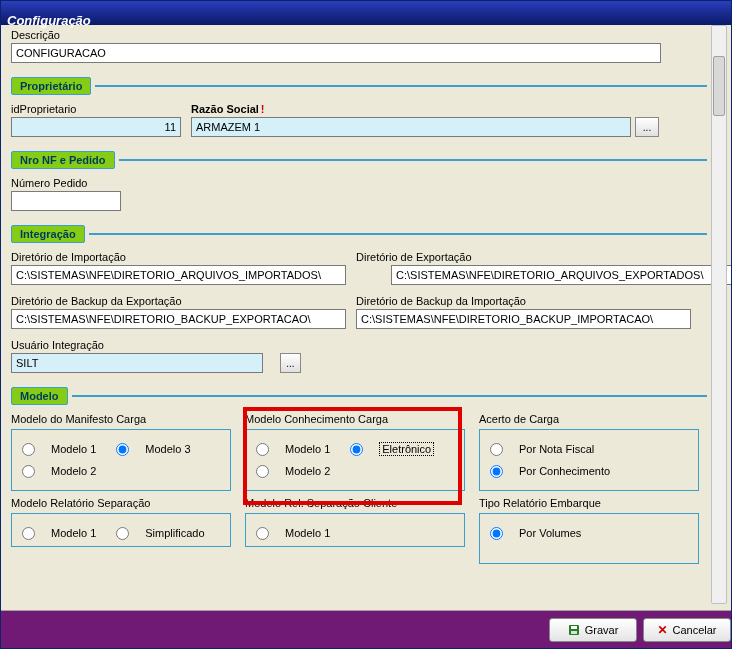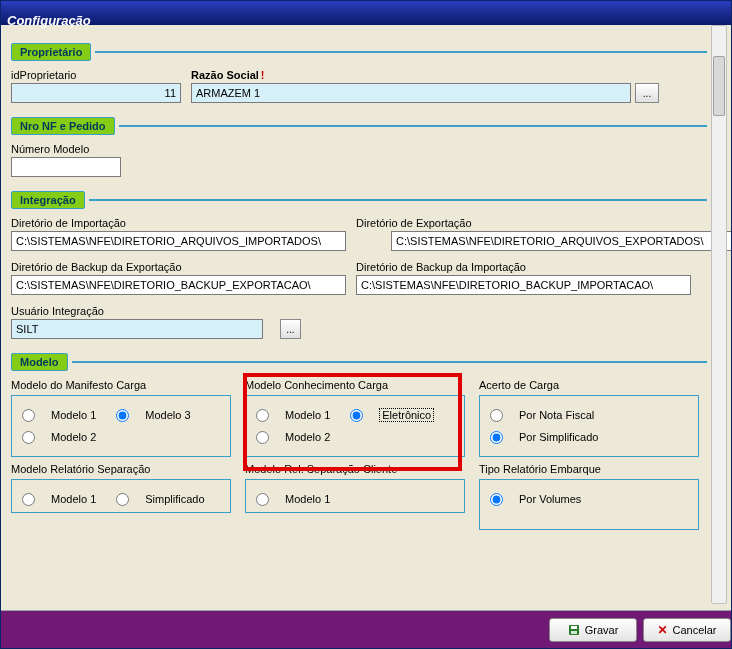--- a/index.html
+++ b/index.html
@@ -163,20 +163,24 @@
 <body>
 
 <div class="window">
   <div class="titlebar">
     <span>Configuração</span>
   </div>
 
   <div class="content-wrap">
     <div class="scroll-area">
 
+      <div class="field-block">
+        <div class="field-label">Descrição</div>
+        <input class="txt" style="width: 650px;" value="CONFIGURACAO">
+      </div>
 
       <div class="section">
         <div class="section-header">
           <div class="section-tag">Proprietário</div>
           <div class="section-line"></div>
         </div>
         <div class="row">
           <div class="col" style="width:170px">
             <div class="field-label">idProprietario</div>
             <input class="txt readonly" style="text-align: right; width: 170px;" value="11">
@@ -192,21 +196,21 @@
           </div>
         </div>
       </div>
 
       <div class="section">
         <div class="section-header">
           <div class="section-tag">Nro NF e Pedido</div>
           <div class="section-line"></div>
         </div>
         <div class="col" style="width:110px">
-          <div class="field-label">Número Modelo</div>
+          <div class="field-label">Número Pedido</div>
           <input class="txt" style="width: 110px;" value="">
         </div>
       </div>
 
       <div class="section">
         <div class="section-header">
           <div class="section-tag">Integração</div>
           <div class="section-line"></div>
         </div>
 
@@ -299,21 +303,21 @@
             <div class="groupbox">
               <div class="radio-row">
                 <label class="radio-item">
                     <input type="radio" name="acer" style="">
                     <span>Por Nota Fiscal</span>
                   </label>
               </div>
               <div class="radio-row">
                 <label class="radio-item">
                     <input type="radio" name="acer" checked="" style="">
-                    <span>Por Simplificado</span>
+                    <span>Por Conhecimento</span>
                   </label>
               </div>
             </div>
           </div>
         </div>
 
         <div class="models-row" style="margin-top:6px">
           <div class="models-col">
             <div class="group-title">Modelo Relatório Separação</div>
             <div class="groupbox" style="padding-bottom:2px">

